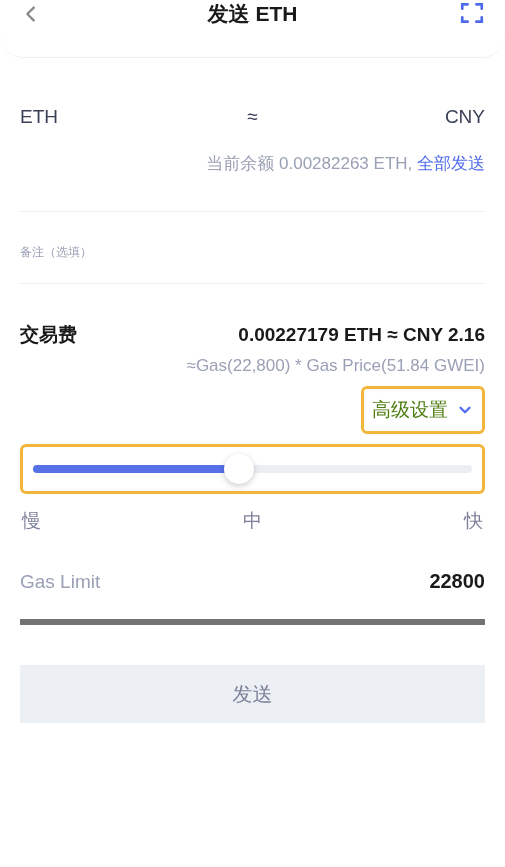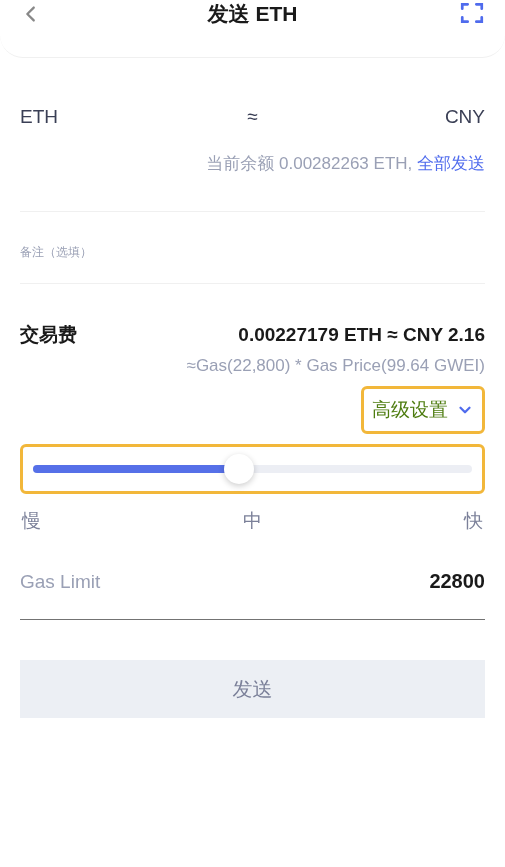--- a/index.html
+++ b/index.html
@@ -178,21 +178,21 @@
       justify-content: space-between;
       font-size: 19px;
       color: #7b8099;
       padding: 6px 2px 0 2px;
     }
     .gas-limit-row {
       display: flex;
       justify-content: space-between;
       align-items: center;
       padding: 36px 0 26px 0;
-      border-bottom: 1px solid #737373;
+      border-bottom: 6px solid #737373;
     }
     .gas-limit-label {
       font-size: 19px;
       color: #9aa0b5;
     }
     .gas-limit-value {
       font-size: 20px;
       font-weight: 600;
       color: #1a1a1a;
     }
@@ -242,21 +242,21 @@
   </div>
 
   <div class="memo-row">
     <div class="memo-placeholder">备注（选填）</div>
   </div>
 
   <div class="fee-row">
     <div class="fee-label">交易费</div>
     <div class="fee-value">0.00227179 ETH ≈ CNY 2.16</div>
   </div>
-  <div class="gas-formula">≈Gas(22,800) * Gas Price(99.64 GWEI)</div>
+  <div class="gas-formula">≈Gas(22,800) * Gas Price(51.84 GWEI)</div>
 
   <div class="advanced-wrap">
     <div class="advanced-btn">
       <span>高级设置</span>
       <svg viewBox="0 0 24 24" width="18" height="18">
           <path fill="none" stroke="#4f6bed" stroke-width="3" stroke-linecap="round" stroke-linejoin="round" d="M6 9 L12 15 L18 9"></path>
         </svg>
     </div>
   </div>
 

